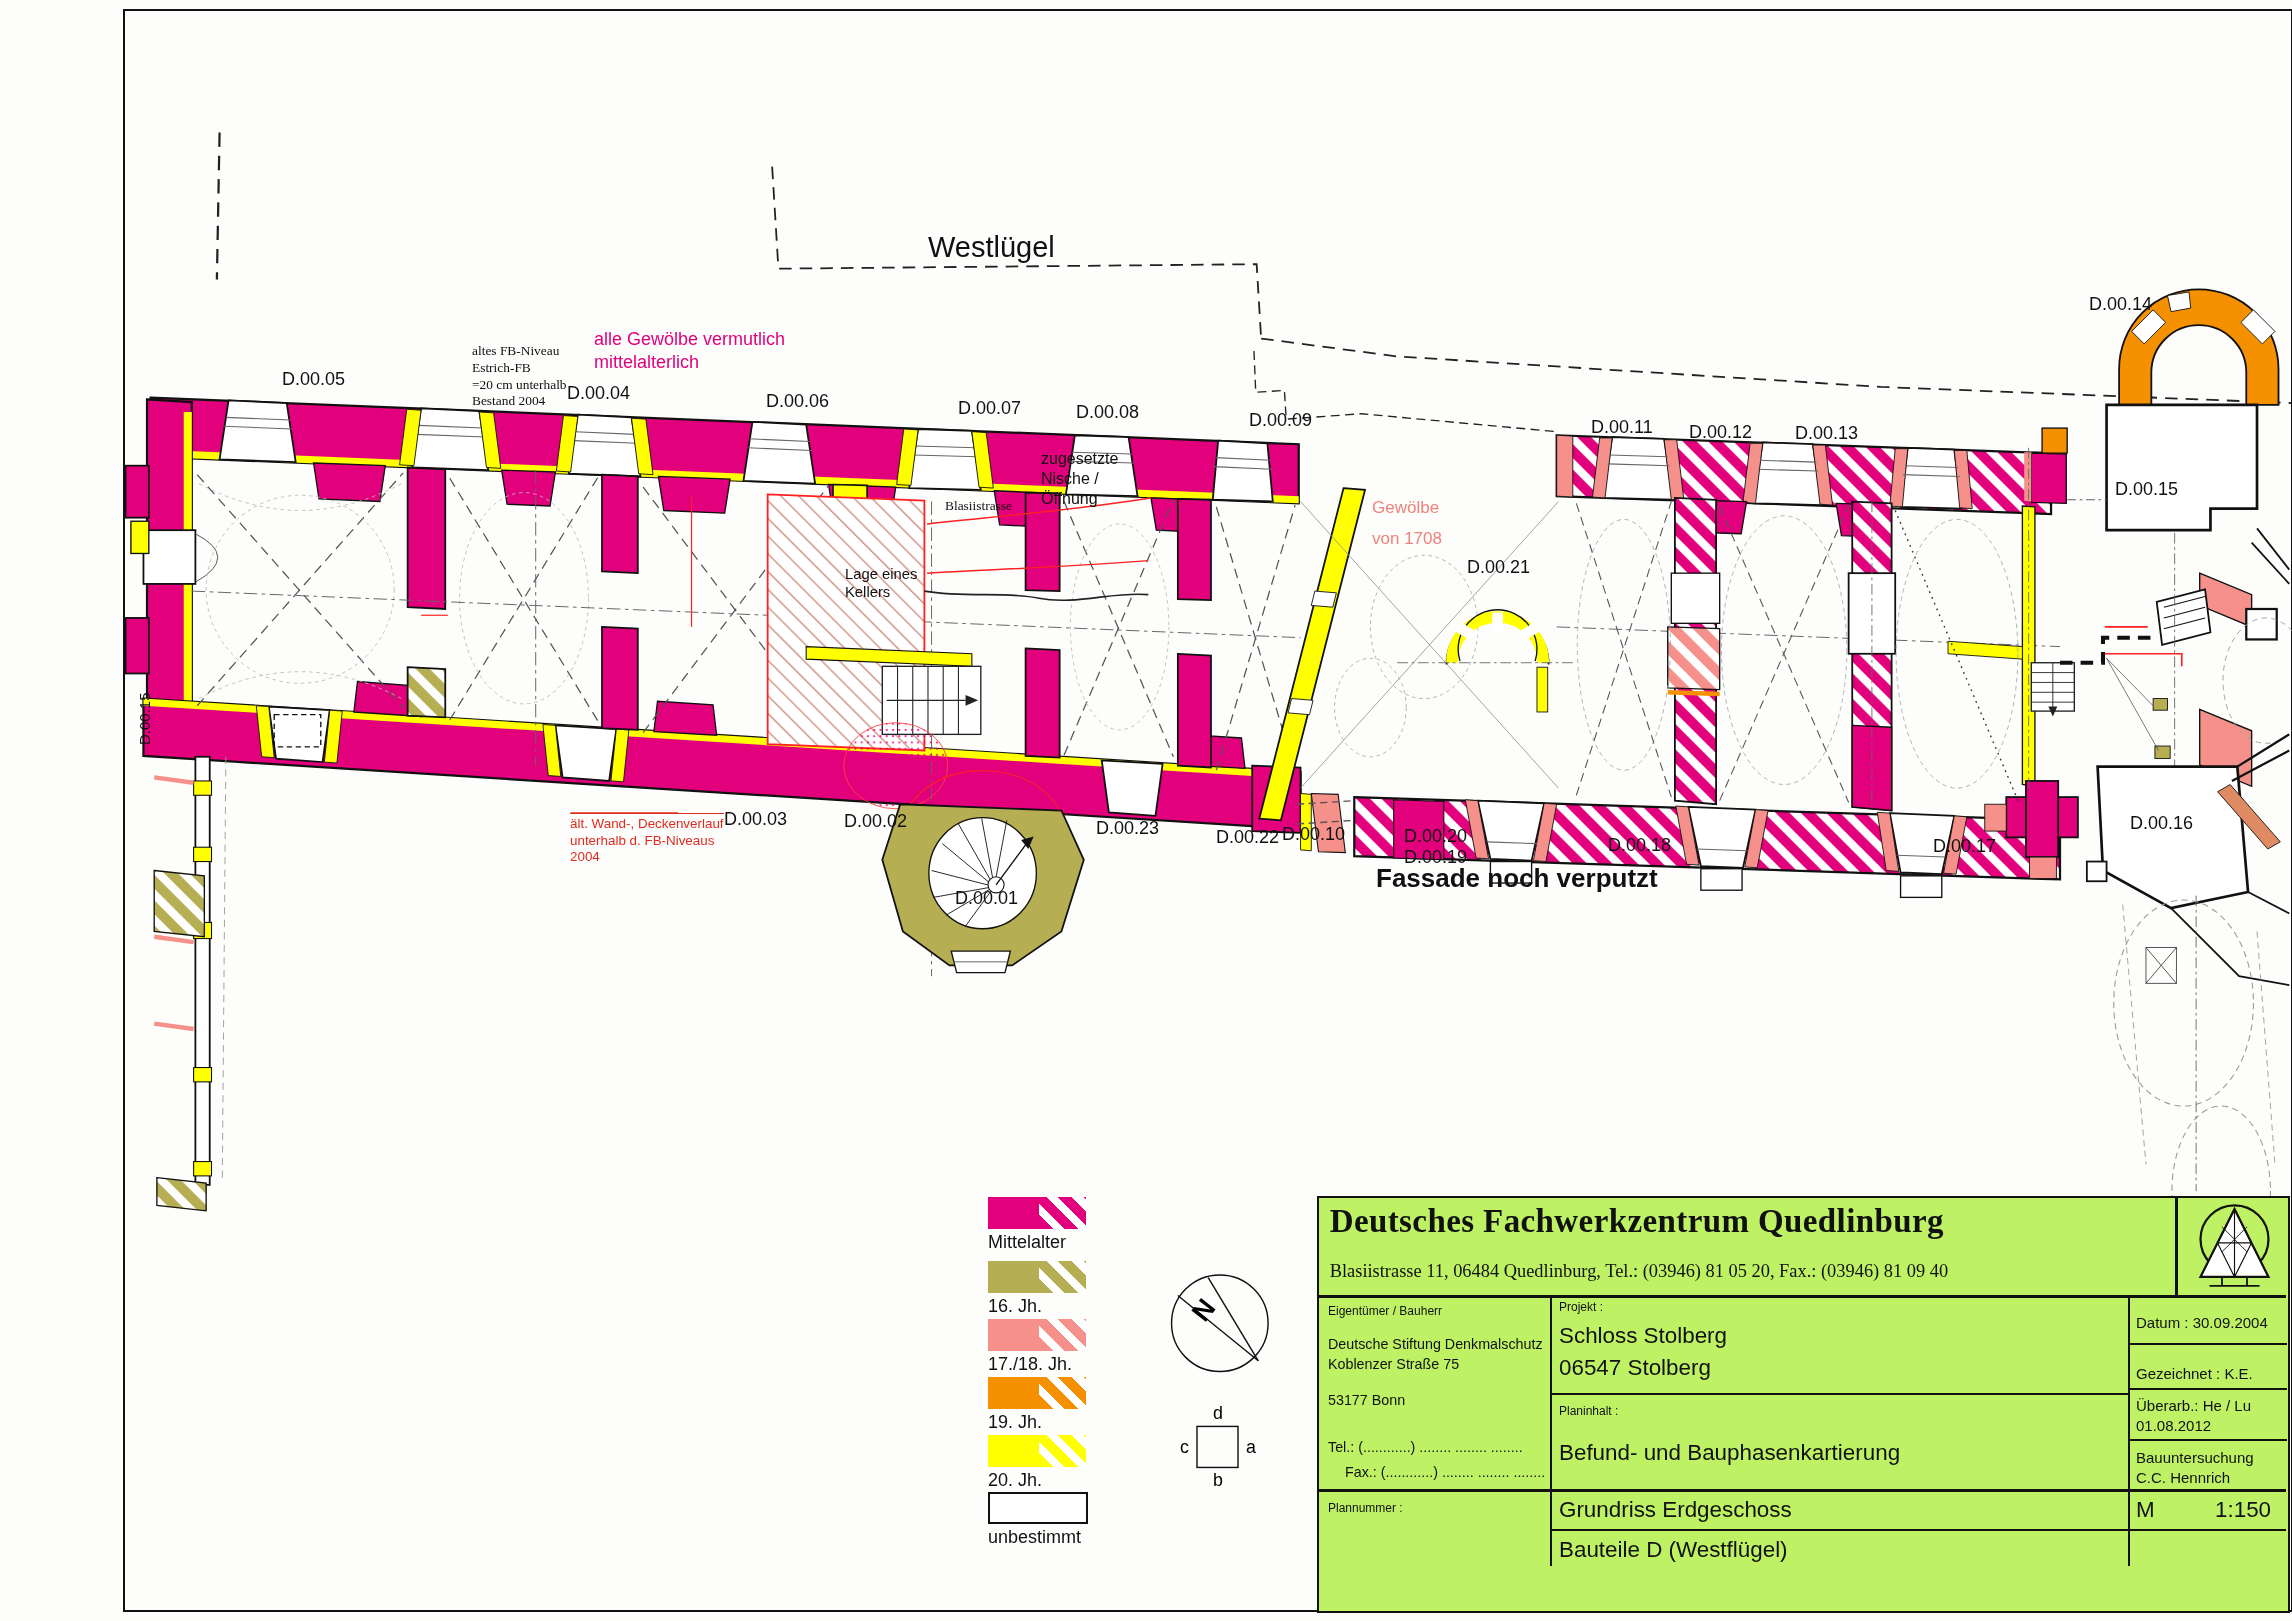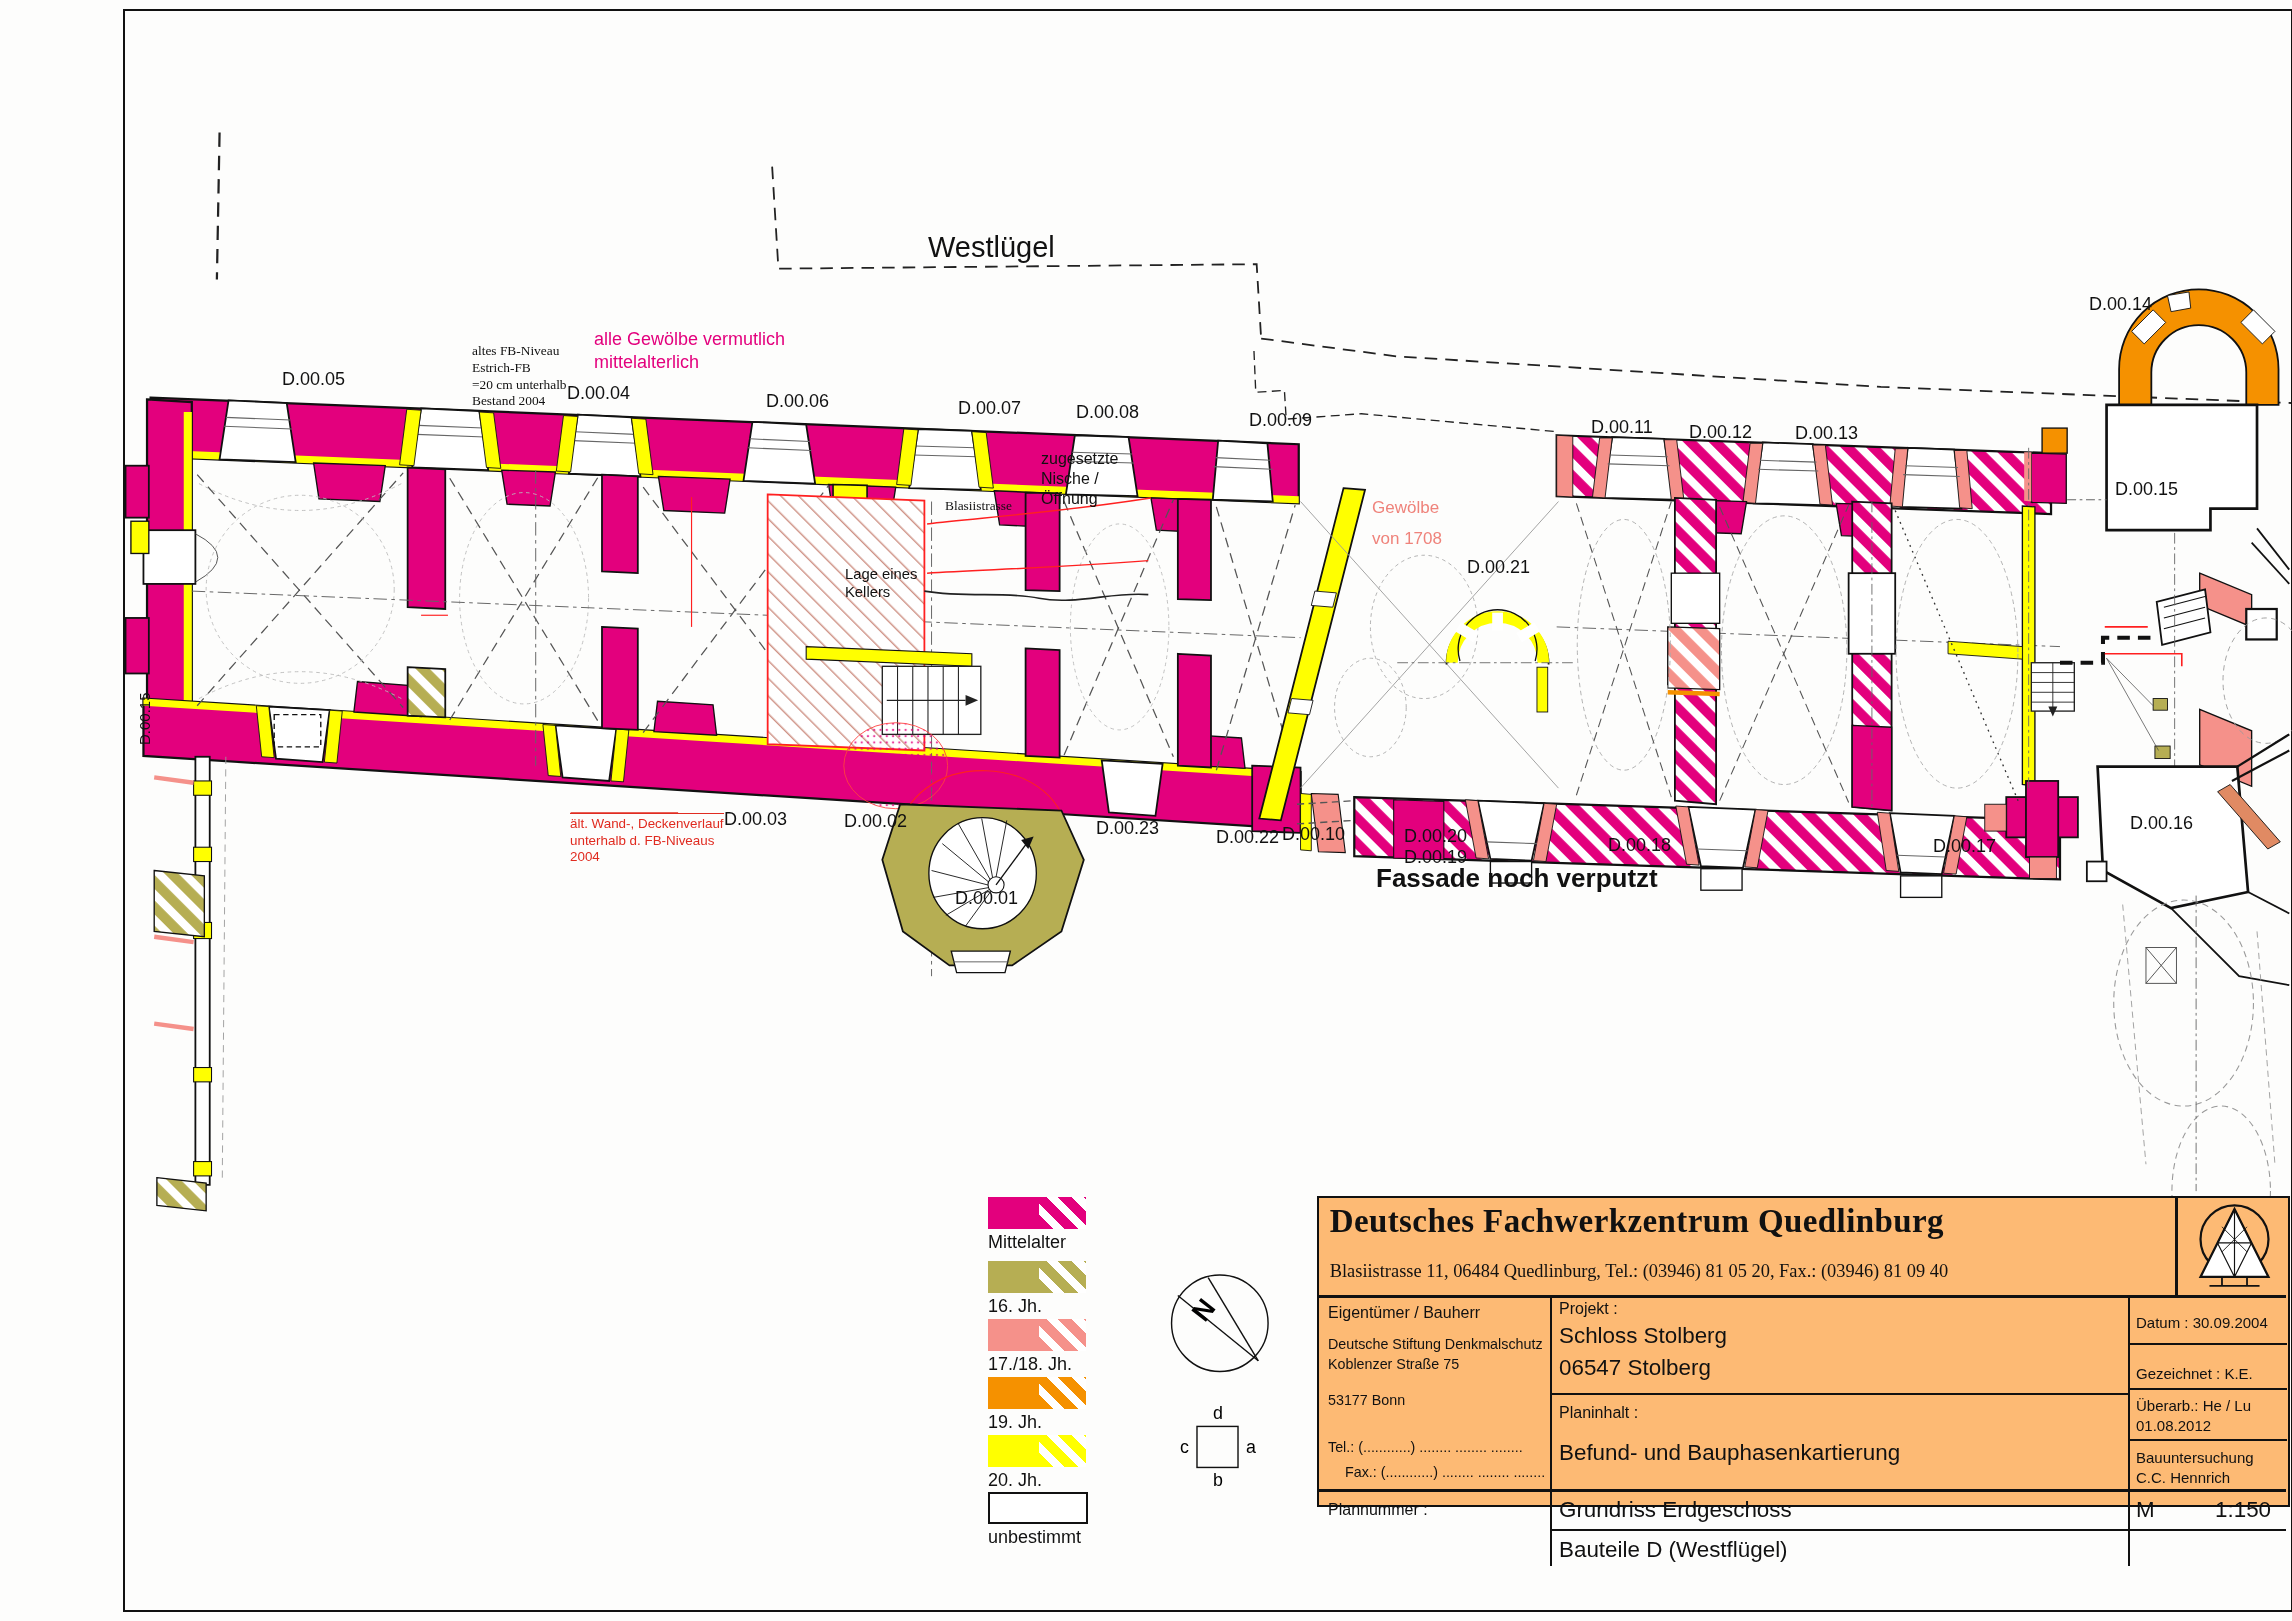--- a/index.html
+++ b/index.html
@@ -21,26 +21,26 @@
   
   #legend{position:absolute;left:988px;top:1197px;width:116px;}
   .lg-item{position:absolute;left:0;width:103px;}
   .lg-swatch{width:99px;height:32px;display:flex;}
   .lg-solid{width:51px;height:32px;}
   .lg-hatch{width:47px;height:32px;}
   .lg-label{font-size:18px;margin-top:2.7px;}
   .lg-plain{width:100px;height:32px;background:#fff;border:2.7px solid #111;box-sizing:border-box;}
 
   
-  #tb{position:absolute;left:1317px;top:1196px;width:973px;height:311px;border:2.7px solid #111;background:#fdba74;box-sizing:border-box;}
+  #tb{position:absolute;left:1317px;top:1196px;width:973px;height:417px;border:2.7px solid #111;background:#bef264;box-sizing:border-box;}
   #tb .cell{position:absolute;}
   .tb-line{position:absolute;background:#111;}
   .tb-serif-big{font-family:"Liberation Serif",serif;font-weight:bold;font-size:33px;letter-spacing:0.4px;}
   .tb-serif{font-family:"Liberation Serif",serif;font-size:18.4px;}
-  .tb-label{font-size:16px;}
+  .tb-label{font-size:12px;}
   .tb-small{font-size:14.3px;line-height:1.35;text-align:right;}
   .tb-val{font-size:22.4px;}
   .tb-right{font-size:15px;}
 
   #compass{position:absolute;left:1151px;top:1258px;}
   #osquare{position:absolute;left:1164px;top:1397px;}
 </style>
 </head>
 <body>
 

